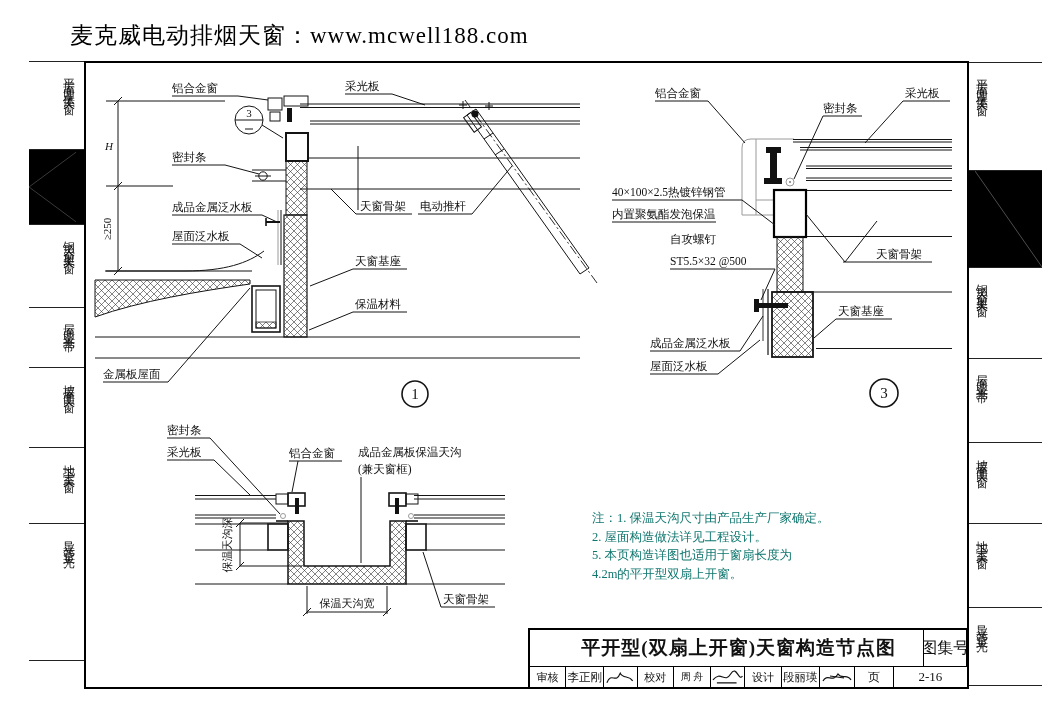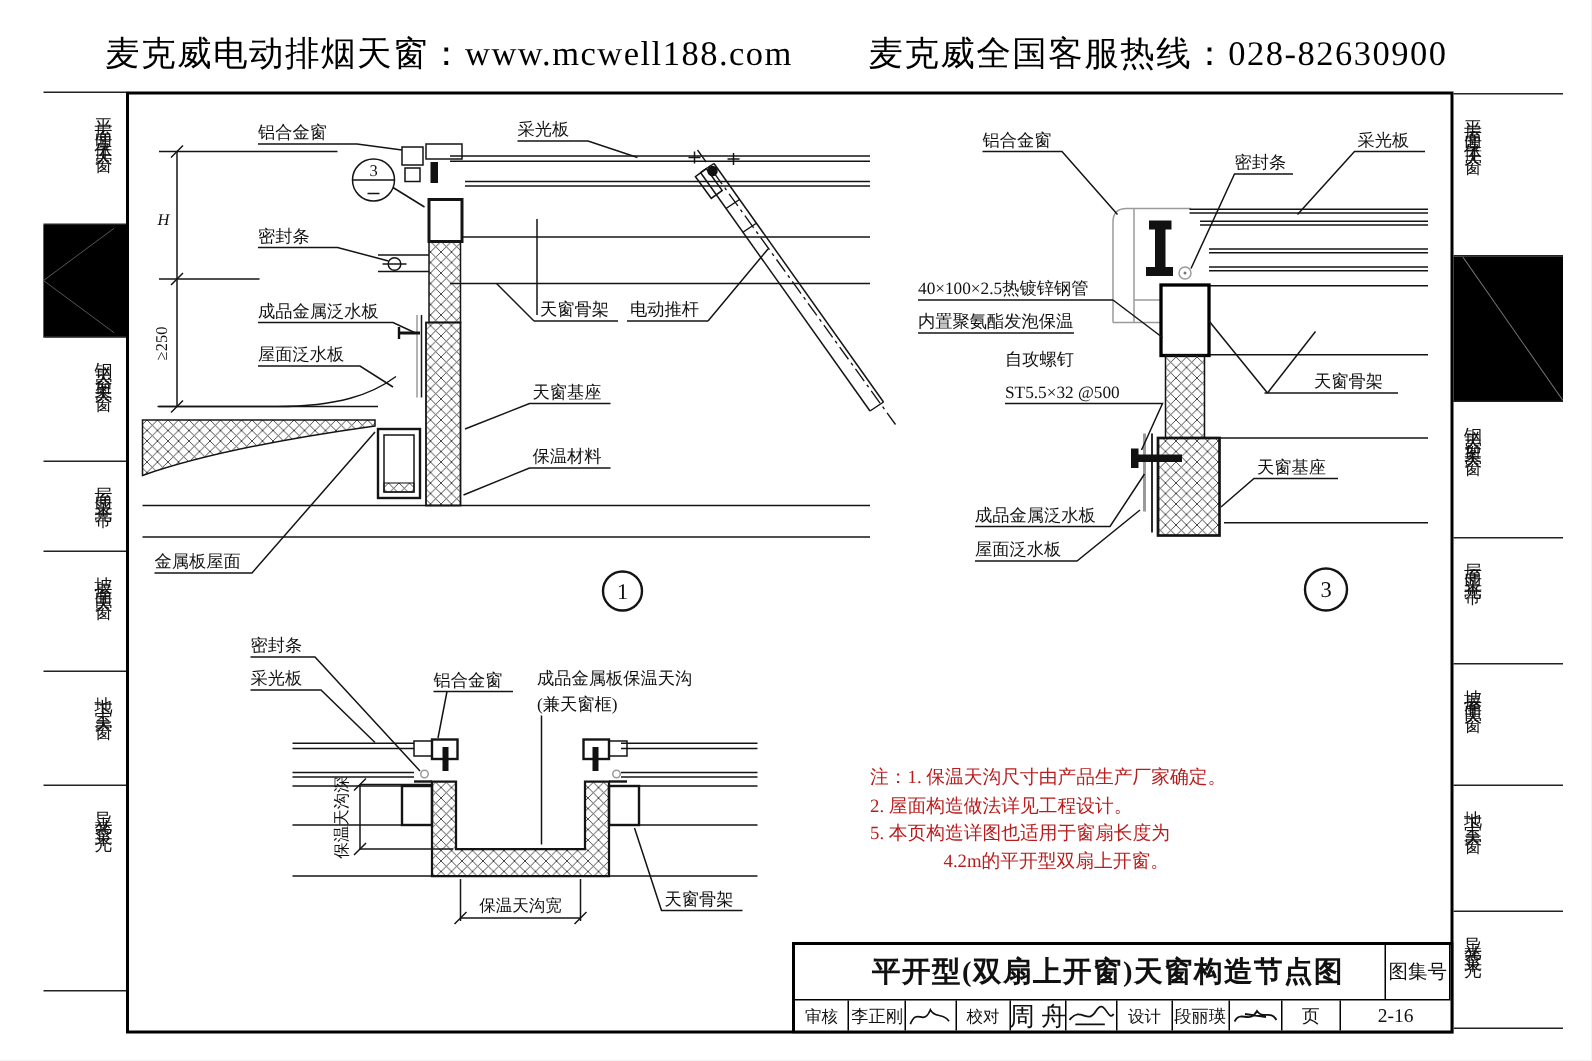--- a/index.html
+++ b/index.html
@@ -23,42 +23,41 @@
   
   .draw{position:absolute;left:84px;top:61px;}
   .ln{stroke:#141414;stroke-width:1;fill:none;}
   .ln2{stroke:#141414;stroke-width:2;fill:none;}
   .lnt{stroke:#141414;stroke-width:1.6;fill:none;}
   .lng{stroke:#9a9a9a;stroke-width:1;fill:none;}
   .lbl{font-family:"Liberation Serif","DejaVu Serif",serif;font-size:11.5px;fill:#111;}
   .dim{font-family:"Liberation Serif","DejaVu Serif",serif;font-size:11px;fill:#111;}
   .num{font-family:"Liberation Serif","DejaVu Serif",serif;font-size:15px;fill:#111;}
   
-  .notes{position:absolute;left:580px;top:509px;font-size:12.5px;line-height:18.5px;white-space:nowrap;color:#b91c1c;}
-  .notes .n2{} .notes .n4{margin-left:49px;}
+  .notes{position:absolute;left:592px;top:509px;font-size:12.5px;line-height:18.5px;white-space:nowrap;color:#0f766e;}
+  .notes .n2{} .notes .n4{}
   
   .tb{position:absolute;left:528px;top:628px;width:441px;height:61px;border:2px solid #000;box-sizing:border-box;background:#fff;}
   .tb-top{display:flex;height:37px;border-bottom:1.5px solid #000;box-sizing:border-box;}
   .tb-bot{display:flex;height:20px;}
   .tb-cell{display:flex;align-items:center;justify-content:center;box-sizing:border-box;border-right:1px solid #000;white-space:nowrap;overflow:hidden;}
   .tb-cell:last-child{border-right:none;}
   .tb-title{width:373px;font-size:19px;font-weight:bold;letter-spacing:1px;margin-left:24px;}
-  .tb-atlas-lb{width:43px;font-size:13px;}
+  .tb-atlas-lb{width:43px;font-size:16px;}
   .tb-atlas-no{flex:1;font-size:14px;font-family:"Liberation Mono","DejaVu Sans Mono",monospace;}
-  .c26{width:40px;font-size:11px;} .c42{width:42px;font-size:11.5px;} .c37{width:37px;} .c41{width:41px;font-size:17px;}
+  .c26{width:40px;font-size:11px;} .c42{width:42px;font-size:11.5px;} .c37{width:37px;} .c41{width:41px;font-size:10px;}
   .c38{width:38px;} .c39{width:39px;} .c43{width:43px;font-size:12px;} .c81{width:81px;font-size:13px;font-family:Liberation Serif, serif;}
 </style>
 </head>
 <body>
 
 <div class="sheet">
 
   <div class="hdr">
     <span>麦克威电动排烟天窗：www.mcwell188.com</span>
-    <span>麦克威全国客服热线：028-82630900</span>
   </div>
 
   <div class="frame"></div>
 
   <div class="sidebar sb-left">
     <div class="sb-cell" style="height:88px">
         <span class="sb-txt">平屋面罩体天窗</span>
       </div>
     <div class="sb-cell sb-black" style="height:75px">
       <svg viewBox="0 0 100 100" preserveAspectRatio="none">

